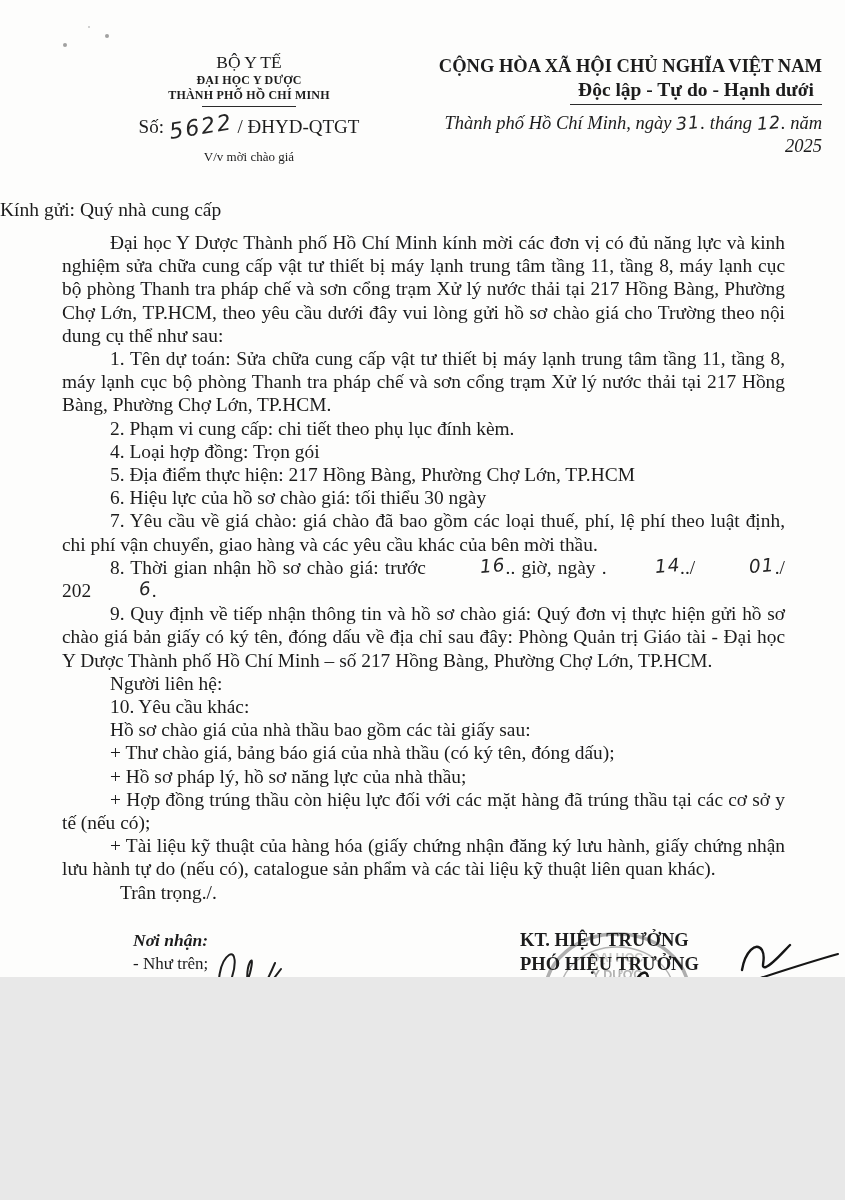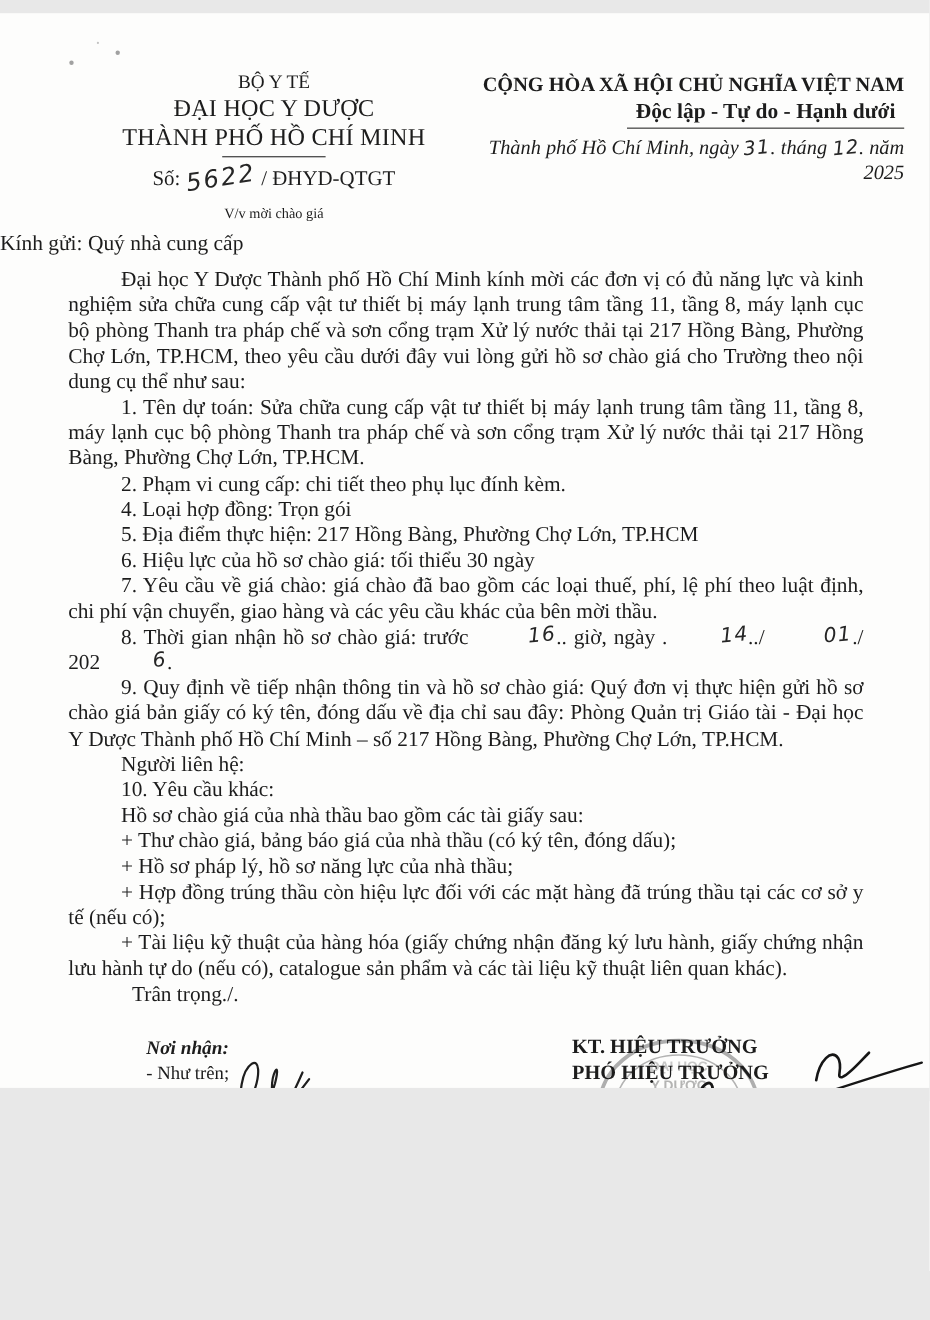--- a/index.html
+++ b/index.html
@@ -1,24 +1,24 @@
 <!DOCTYPE html>
 <html><head>
 <meta charset="utf-8">
 <style>
   html,body{margin:0;padding:0;background:#e8e8e8;}
   .page{
-    position:relative;width:845px;height:977px;margin:12px auto;
+    position:relative;width:845px;height:977px;margin:0 auto;
     background:#fdfdfc;overflow:hidden;
     font-family:"Liberation Serif", serif;color:#1c1c1c;
   }
   
   .hdr-left{position:absolute;left:92px;top:52px;width:314px;text-align:center;line-height:1.22;}
   .hdr-left .ministry{font-size:17.5px;}
-  .hdr-left .org{font-weight:normal;font-size:22px;letter-spacing:.2px;}
+  .hdr-left .org{font-weight:bold;font-size:12px;letter-spacing:.2px;}
   .hdr-rule{width:94px;border-top:1.6px solid #2a2a2a;margin:3px auto 6px auto;}
   .so-line{font-size:19px;margin-top:2px;}
   .subject{font-size:13px;margin-top:10px;}
   .hdr-right{position:absolute;left:438px;top:55px;width:384px;text-align:right;line-height:1.25;}
   .hdr-right .national1{font-weight:bold;font-size:18.5px;}
   .hdr-right .national2{font-weight:bold;font-size:19.5px;display:inline-block;border-bottom:1.7px solid #2a2a2a;padding:0 8px 1px 8px;}
   .date-line{font-style:italic;font-size:18.5px;margin-top:7px;}
   
   .hw{font-family:"DejaVu Sans", sans-serif;font-style:italic;color:#262626;
       display:inline-block;transform:rotate(-5deg);letter-spacing:1px;font-size:.95em;}

